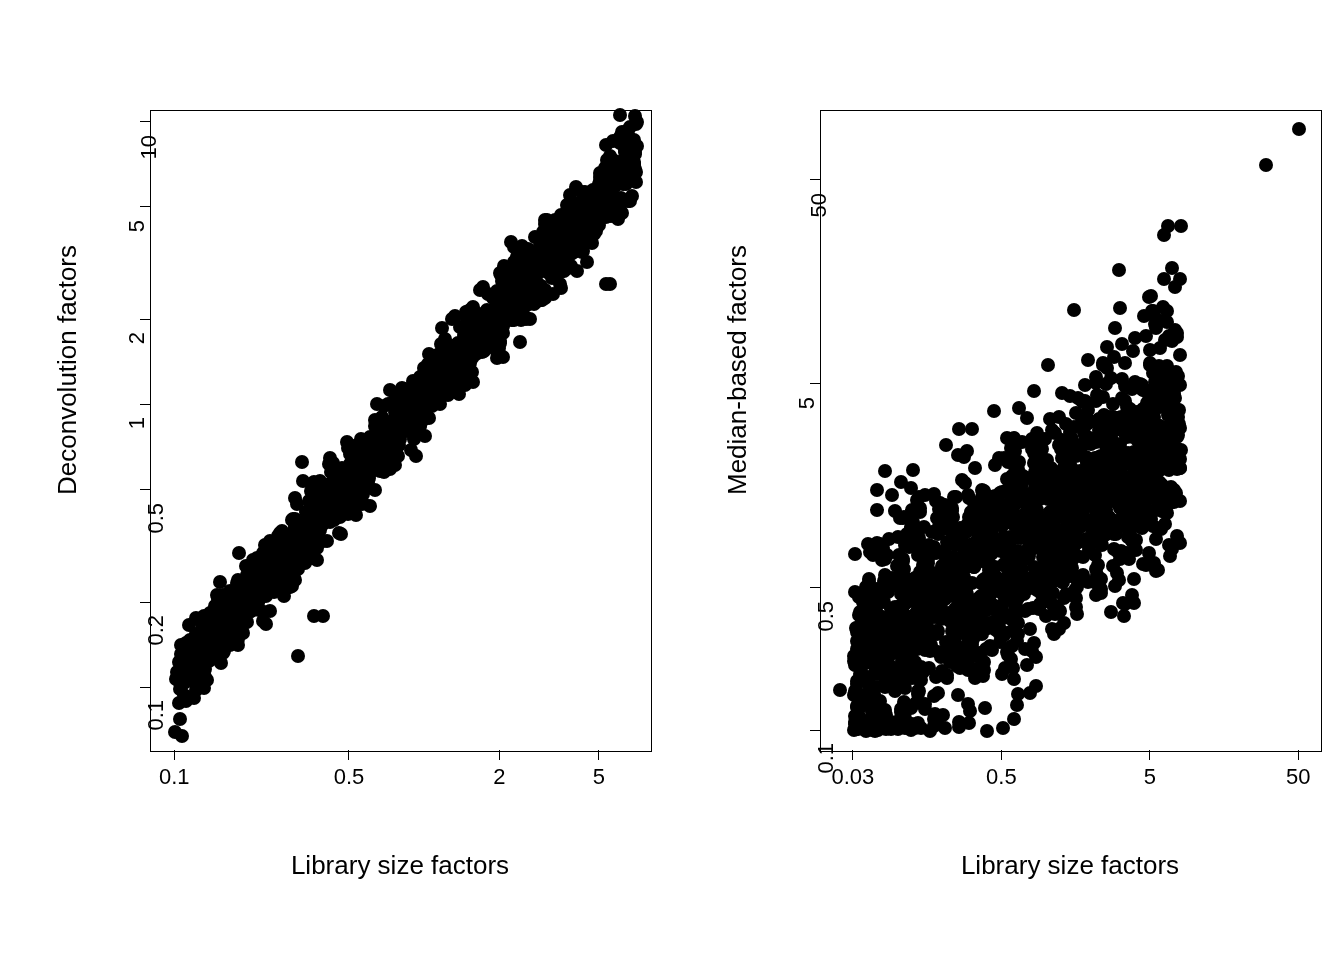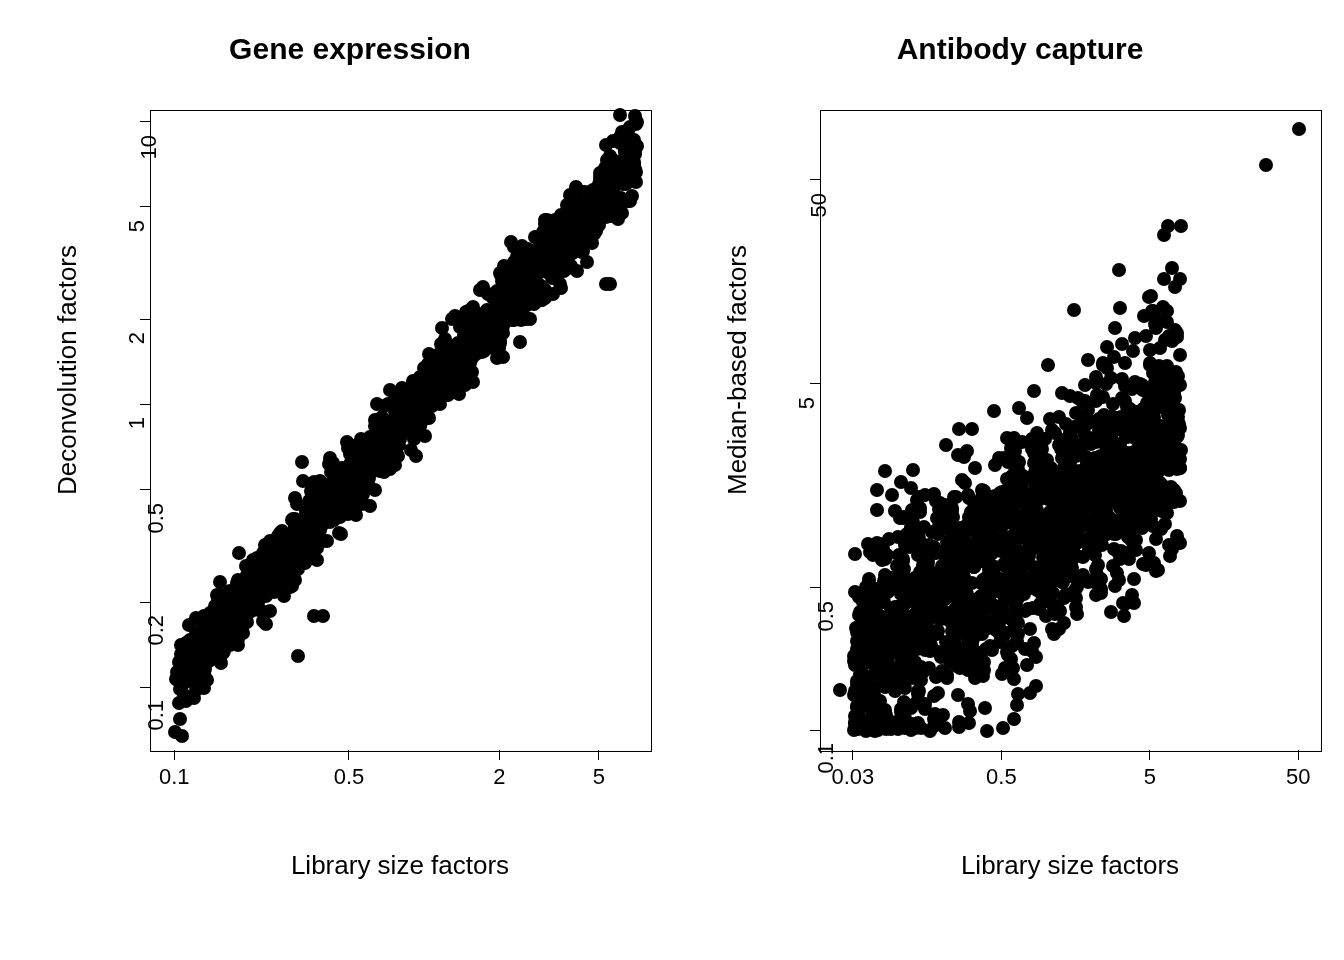--- a/index.html
+++ b/index.html
@@ -68,21 +68,20 @@
     margin-left: -7px;
     margin-top: -7px;
     border-radius: 50%;
     background: #000;
   }
 </style>
 </head>
 <body>
 
 <div class="panel" style="left:30px; top:20px; width:640px; height:920px;">
-  <div class="panel-title" style="top:12px;">Gene expression</div>
 
   <div class="ylabel" style="left:22px; top:560px; width:420px;">Deconvolution factors</div>
 
   <div class="plot-box" id="plot0" style="left:120px; top:90px; width:500px; height:640px;">
       <div class="point" style="left: 140.937px; top: 475.355px;"></div>
       <div class="point" style="left: 127.159px; top: 425.014px;"></div>
       <div class="point" style="left: 231.095px; top: 306.095px;"></div>
       <div class="point" style="left: 484.246px; top: 59.5997px;"></div>
       <div class="point" style="left: 321.153px; top: 241.808px;"></div>
       <div class="point" style="left: 66.1995px; top: 483.983px;"></div>
@@ -1620,21 +1619,20 @@
     <div class="tick-label-y" style="left: 82px; top: 384.485px;">1</div>
     <div class="tick" style="left: 110px; top: 298.86px; width: 10px; height: 1px;"></div>
     <div class="tick-label-y" style="left: 82px; top: 299.36px;">2</div>
     <div class="tick" style="left: 110px; top: 186.33px; width: 10px; height: 1px;"></div>
     <div class="tick-label-y" style="left: 82px; top: 186.83px;">5</div>
     <div class="tick" style="left: 110px; top: 101.205px; width: 10px; height: 1px;"></div>
     <div class="tick-label-y" style="left: 82px; top: 101.705px;">10</div>
   </div>
 
 <div class="panel" style="left:700px; top:20px; width:640px; height:920px;">
-  <div class="panel-title" style="top:12px;">Antibody capture</div>
 
   <div class="ylabel" style="left:22px; top:560px; width:420px;">Median-based factors</div>
 
   <div class="plot-box" id="plot1" style="left:120px; top:90px; width:500px; height:640px;">
       <div class="point" style="left: 181.904px; top: 520.629px;"></div>
       <div class="point" style="left: 171.989px; top: 426.568px;"></div>
       <div class="point" style="left: 237.825px; top: 305.978px;"></div>
       <div class="point" style="left: 232.58px; top: 453.941px;"></div>
       <div class="point" style="left: 264.044px; top: 274.214px;"></div>
       <div class="point" style="left: 222.462px; top: 479.164px;"></div>

